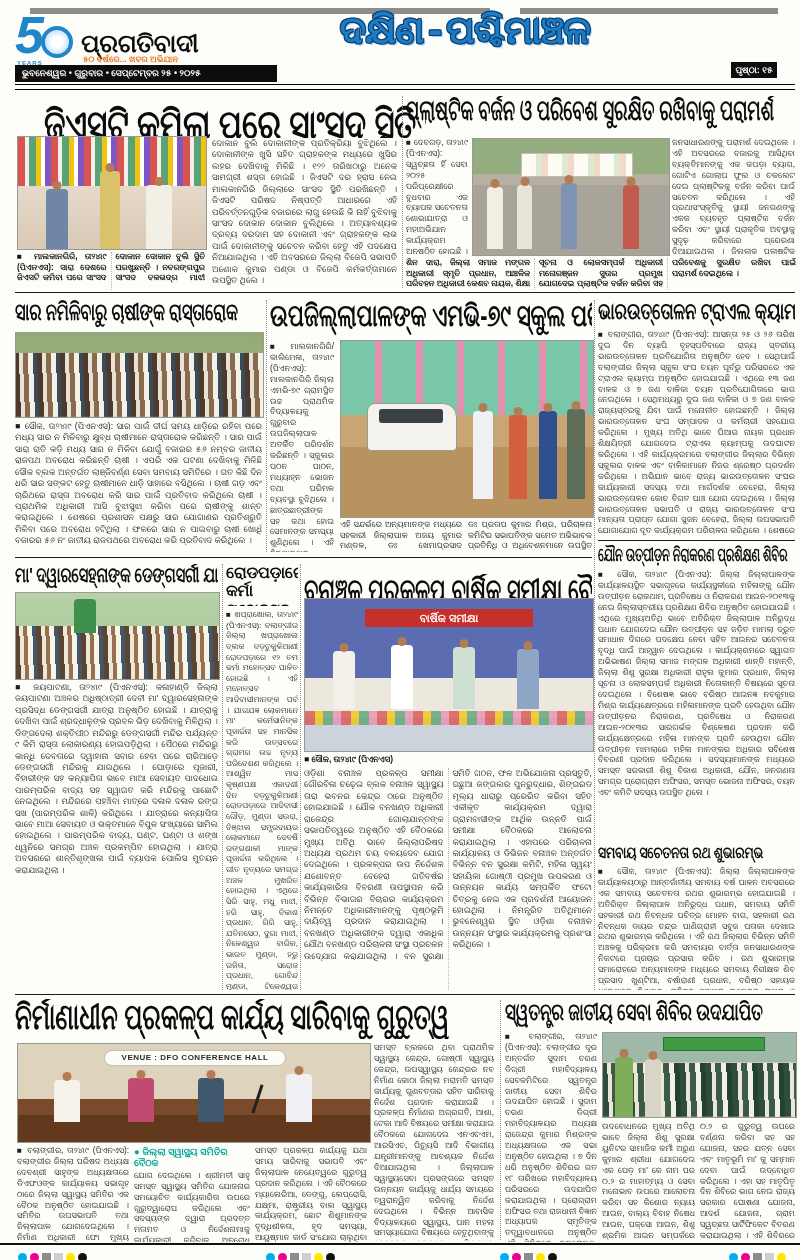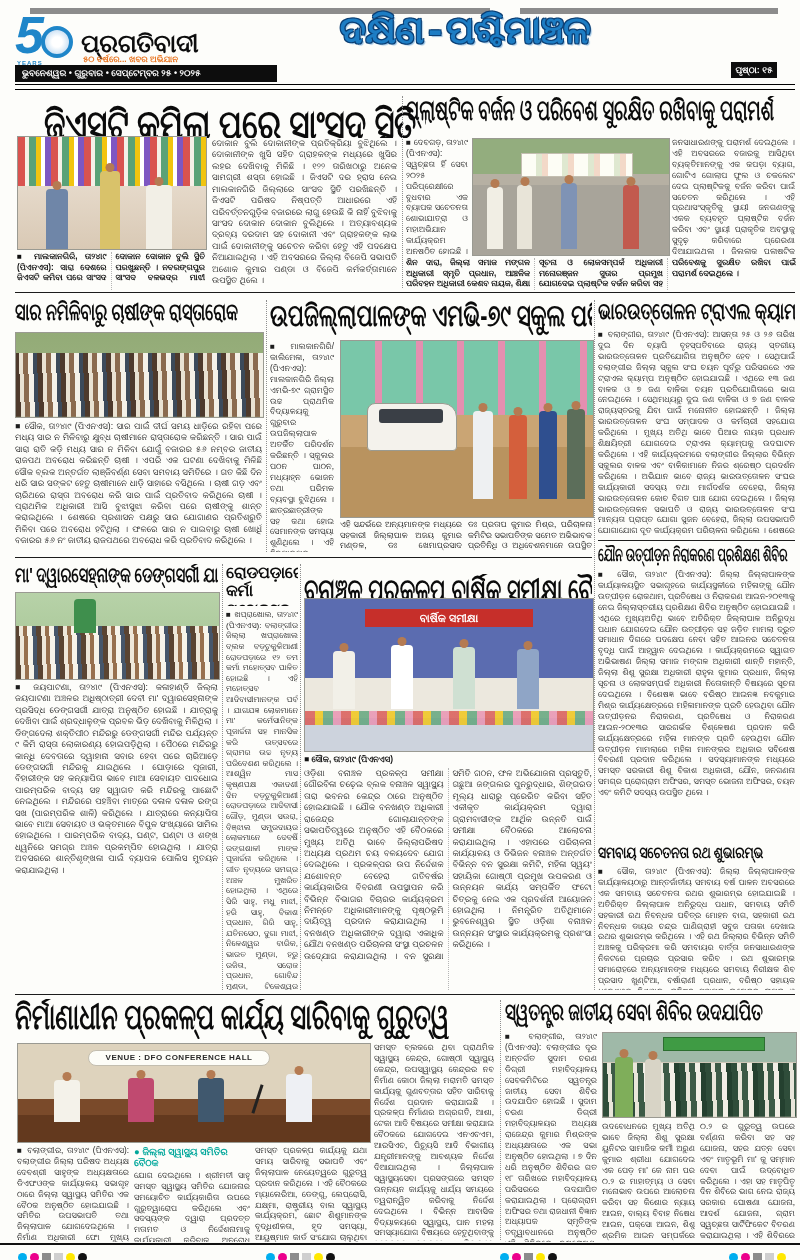--- a/index.html
+++ b/index.html
@@ -189,21 +189,21 @@
   </div>
   <div class="abs byline" style="left:304px;top:754px;width:288px;height:12px;">■ ସୌକ, ତା୨୪ା୯ (ପିଏନଏସ)</div>
   <div class="abs body-txt cols2" style="left:304px;top:768px;width:288px;height:222px;">ଓଡ଼ିଶା ବନାଞ୍ଚଳ ପ୍ରକଳ୍ପ ସମୀକ୍ଷା ଗୌରବିଳା ଚଢ଼େଇ ବ୍ଲକ ବନାଞ୍ଚଳ ସ୍ୱାସ୍ଥ୍ୟ ତାରା ଭବନର କେନ୍ଦ୍ର ଠାରେ ଅନୁଷ୍ଠିତ ହୋଇଯାଇଛି । ଯୌକ ବନଖଣ୍ଡ ଅଧିକାରୀ ରାଜେନ୍ଦ୍ର ଗୋଲାଯାନ୍ତଙ୍କ ସଭାପତିତ୍ୱରେ ଅନୁଷ୍ଠିତ ଏହି ବୈଠକରେ ମୁଖ୍ୟ ଅତିଥି ଭାବେ ଜିଲ୍ଲାପରିଷଦ ଅଧ୍ୟକ୍ଷ ପ୍ରଥମ ଚୟ ବଳୟଦେବ ଯୋଗ ଦେଇଥିଲେ । ପ୍ରକଳ୍ପର ଉପ ନିର୍ଦ୍ଦେଶକ ଯଶୋବନ୍ତ ବେହେରା ଗତିବର୍ଷର କାର୍ଯ୍ୟକାରିତା ବିବରଣୀ ଉପସ୍ଥାପନ କରି ବିଭିନ୍ନ ବିଭାଗର ବିଚାରର କାର୍ଯ୍ୟକ୍ରମ ନିମନ୍ତେ ଅଧିକାରୀମାନଙ୍କୁ ପୃଷ୍ଠଭୂମି ଦାୟିତ୍ୱ ପ୍ରଦାନ କରାଯାଇଥିଲା । ବନଖଣ୍ଡ ଅଧିକାରୀଙ୍କ ଦ୍ୱାରା ଏକାଧିକ ଯୌଥ ବନଖଣ୍ଡ ପରିଚାଳନା ସଂସ୍ଥା ପ୍ରଚଳନ ଉଦ୍ଯୋଗ କରାଯାଇଥିଲା । ବନ ସୁରକ୍ଷା ସମିତି ଗଠନ, ଫଳ ଅଭିଯୋଜନା ପ୍ରସ୍ତୁତି, ଗଛୁଆ ଜଙ୍ଗଲର ପୁନରୁଦ୍ଧାର, ଶିଙ୍ଗରଡ ମୂଲ୍ୟ ଧାରାରୁ ପ୍ରେରିତ କରିବା ସହିତ ଏକୀକୃତ କାର୍ଯ୍ୟକ୍ରମ ଦ୍ୱାରା ଗ୍ରାମବାସୀଙ୍କ ଆର୍ଥିକ ଉନ୍ନତି ପାଇଁ ସମୀକ୍ଷା ବୈଠକରେ ଆଲୋଚନା କରାଯାଇଥିଲା । ଏହାପରେ ପରିଚାଳନା କାର୍ଯ୍ୟାଳୟ ଓ ଡିଭିଜନ ବନାଞ୍ଚଳ ଅନ୍ତର୍ଗତ ବିଭିନ୍ନ ବନ ସୁରକ୍ଷା କମିଟି, ମହିଳା ସ୍ୱୟଂ ସହାୟିକା ଗୋଷ୍ଠୀ ପ୍ରମୁଖ ଉପକରଣ ଓ ଉନ୍ନୟନ କାର୍ଯ୍ୟ ସମ୍ପର୍କିତ ଫଟୋ ଚିତ୍ରକୁ ନେଇ ଏକ ପ୍ରଦର୍ଶନୀ ଆୟୋଜନ ହୋଇଥିଲା । ନିମନ୍ତ୍ରିତ ଅତିଥିମାନେ ଭୁବନେଶ୍ୱର ସ୍ଥିତ ଓଡ଼ିଶା ବନାଞ୍ଚଳ ଉନ୍ନୟନ ସଂସ୍ଥାର କାର୍ଯ୍ୟକ୍ରମକୁ ପ୍ରଶଂସା କରିଥିଲେ ।</div>
 
   <div class="abs hrule" style="left:15px;top:994px;width:780px;"></div>
 
   <div class="abs hl" style="left:15px;top:999px;width:480px;height:40px;font-size:36px;">
     <span class="cond" style="transform:scaleX(.68);">ନିର୍ମାଣାଧୀନ ପ୍ରକଳ୍ପ କାର୍ଯ୍ୟ ସାରିବାକୁ ଗୁରୁତ୍ୱ</span>
   </div>
   <div class="photo ph-conference" style="left:17px;top:1043px;width:352px;height:98px;">
-    <div class="banner" style="left:70px;top:6px;width:180px;height:14px;font-size:8px;line-height:14px;letter-spacing:.5px;border-radius:8px;">VENUE : DFO CONFERENCE HALL</div>
+    <div class="banner" style="left:86px;top:6px;width:180px;height:14px;font-size:8px;line-height:14px;letter-spacing:.5px;border-radius:8px;">VENUE : DFO CONFERENCE HALL</div>
     <div class="fg" style="left:36px;top:36px;width:26px;height:42px;background:#f4f2ea;"></div>
     <div class="fg" style="left:110px;top:34px;width:26px;height:44px;background:#c04a70;"></div>
     <div class="fg" style="left:180px;top:34px;width:26px;height:44px;background:#40586e;"></div>
     <div class="fg" style="left:268px;top:30px;width:26px;height:48px;background:#eef0f4;"></div>
     <div style="position:absolute;left:238px;top:40px;width:3px;height:30px;background:#222;transform:rotate(18deg);"></div>
   </div>
   <div class="abs body-txt" style="left:374px;top:1043px;width:120px;height:198px;font-size:8.2px;">ସମସ୍ତ ବ୍ଲକରେ ଥିବା ପ୍ରାଥମିକ ସ୍ୱାସ୍ଥ୍ୟ କେନ୍ଦ୍ର, ଗୋଷ୍ଠୀ ସ୍ୱାସ୍ଥ୍ୟ କେନ୍ଦ୍ର, ଉପସ୍ୱାସ୍ଥ୍ୟ କେନ୍ଦ୍ରର ନବ ନିର୍ମାଣ କୋଠା ଜିଲ୍ଲା ମରାମତି ସମସ୍ତ କାର୍ଯ୍ୟକୁ ଗୁଣବତ୍ତାର ସହିତ ସାରିବାକୁ ନିର୍ଦ୍ଦେଶ ପ୍ରଦାନ କରାଯାଇଛି । ପ୍ରକଳ୍ପ ନିର୍ମାଣର ଅଗ୍ରଗତି, ଆଶା, ଟେକା ଆଦି ବିଷୟରେ ସମୀକ୍ଷା କରାଯାଇ ବୈଠକରେ ଯୋଗଦେଇ ଏନଏଚଏମ, ଆରସିଏଚ, ପିଚ୍ୟୁସି ଆଦି ବିଭାଗୀୟ ଯନ୍ତ୍ରୀମାନଙ୍କୁ ଆବଶ୍ୟକ ନିର୍ଦ୍ଦେଶ ଦିଆଯାଇଥିଲା । ଜିଲ୍ଲାପାଳ ସ୍ୱାସ୍ଥ୍ୟସେବା ପ୍ରସଙ୍ଗରେ ସମସ୍ତ ଉନ୍ନୟନ କାର୍ଯ୍ୟକୁ ଧାର୍ଯ୍ୟ ସମୟରେ ତ୍ୱରାନ୍ୱିତ କରିବାକୁ ନିର୍ଦ୍ଦେଶ ଦେଇଥିଲେ । ବିଭିନ୍ନ ଆବାସିକ ବିଦ୍ୟାଳୟରେ ସ୍ୱାସ୍ଥ୍ୟ, ପାନ ମହଲା ସମସ୍ୟାଯୋଗ ବିଷୟରେ ହେତୁଥିବାଙ୍କୁ ସଚେତନତା କରାଇବେ । ଜିଲ୍ଲାରେ ସମଗ୍ର ସ୍ୱାସ୍ଥ୍ୟ ସମବାୟ ଯୋଜନାଗୁଡ଼ିକର ସଂପୂର୍ଣ୍ଣ ଏବଂ ସମୟୋଚିତ କାର୍ଯ୍ୟାନ୍ୱୟନ ଉପରେ ଗୁରୁତ୍ୱାରୋପ କରିଥିଲେ ।</div>
   <div class="abs body-txt" style="left:17px;top:1146px;width:112px;height:96px;font-size:8.2px;">■ ବଲାଙ୍ଗୀର, ତା୨୪ା୯ (ପିଏନଏସ): ବଲାଙ୍ଗୀର ଜିଲ୍ଲା ପରିଷଦ ଅଧ୍ୟକ୍ଷ ଦେବଶ୍ରୀ ସାହୁଙ୍କ ଅଧ୍ୟକ୍ଷତାରେ ଡିଏଫଓଙ୍କ କାର୍ଯ୍ୟାଳୟ ସଭାଗୃହ ଠାରେ ଜିଲ୍ଲା ସ୍ୱାସ୍ଥ୍ୟ ସମିତିର ଏକ ବୈଠକ ଅନୁଷ୍ଠିତ ହୋଇଯାଇଛି । ସମିତିର ଉପସଭାପତି ତଥା ଜିଲ୍ଲାପାଳ ଯୋଗଦେଇଥିଲେ । ନିର୍ମାଣ ଅଧିକାରୀ ଫୋ ମୁଖ୍ୟ ଚିକିତ୍ସାଧିକାରୀ ଡା. ମନୋଜ ଚନ୍ଦ୍ରପାଟ୍ଟ ପ୍ରମୁଖ ଉପସ୍ଥିତ ଥିଲେ ।</div>
   <div class="abs" style="left:134px;top:1146px;width:116px;height:96px;overflow:hidden;">
     <div class="subhead-teal">● ଜିଲ୍ଲା ସ୍ୱାସ୍ଥ୍ୟ ସମିତିର ବୈଠକ</div>

